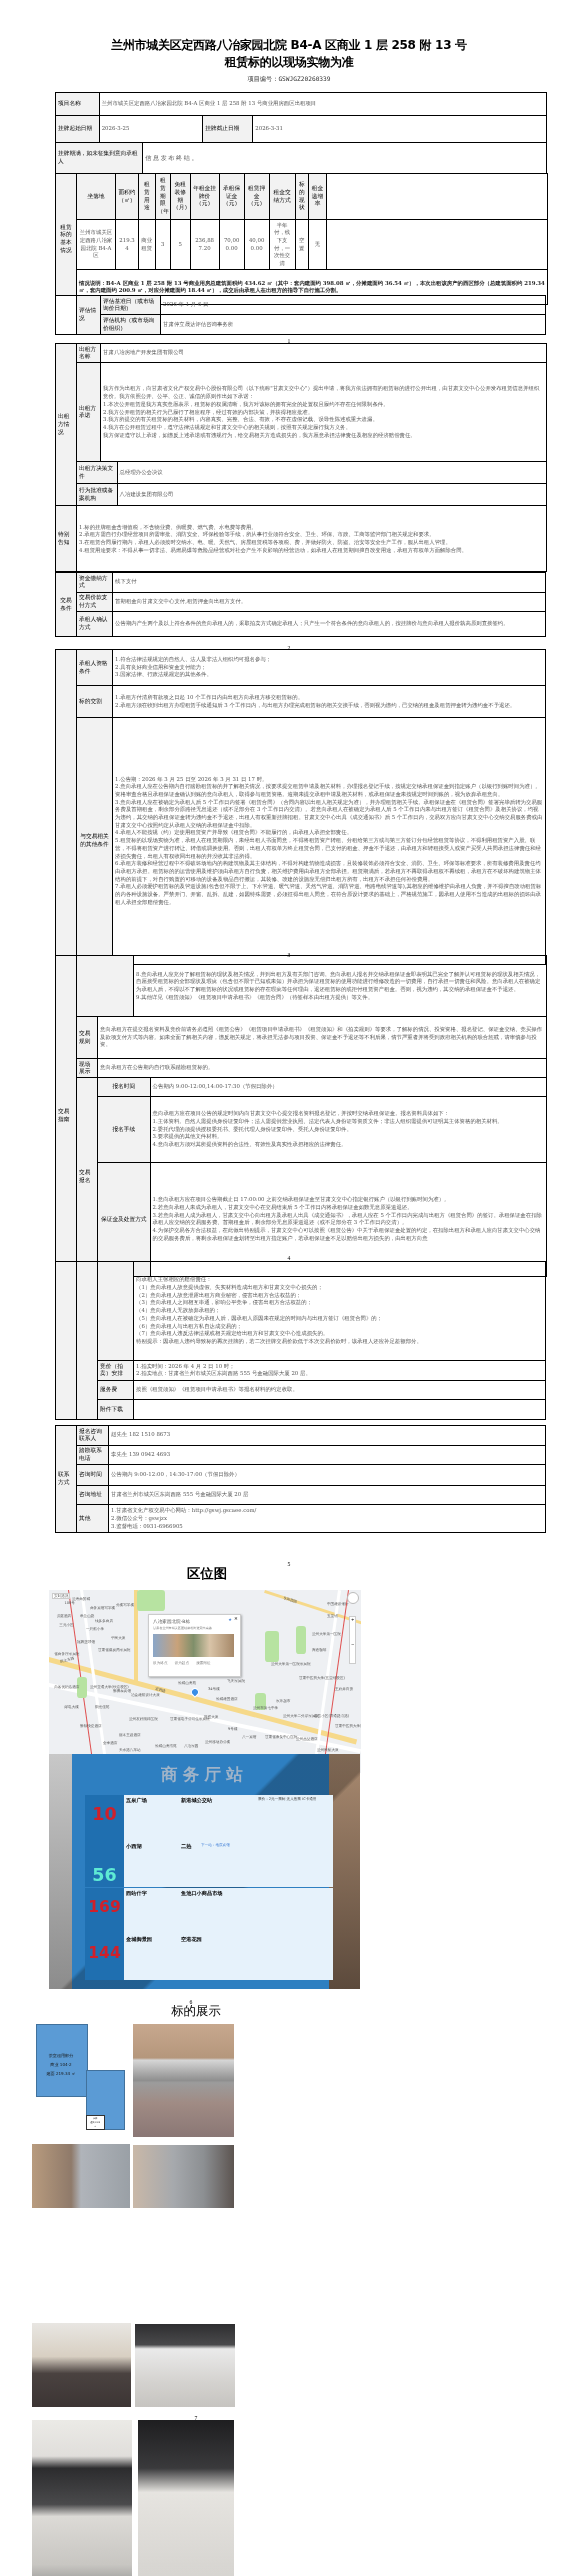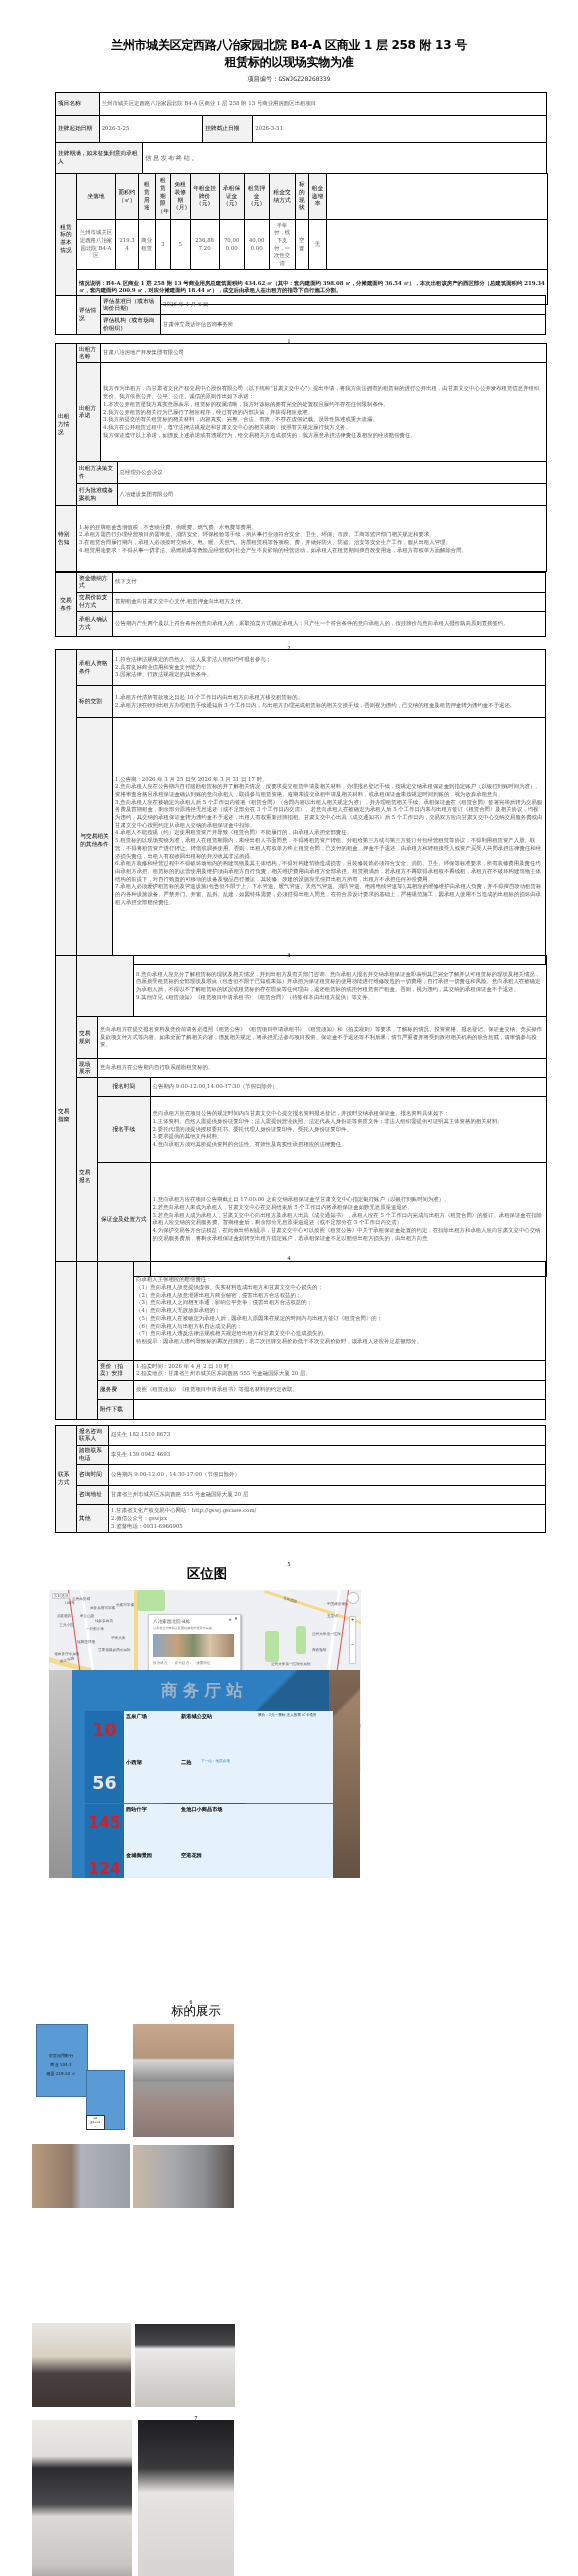--- a/index.html
+++ b/index.html
@@ -460,51 +460,51 @@
       <span>搜索附近</span>
     </div>
   </div>
   <div style="position:absolute;left:142px;top:98px;width:6.2px;height:6.2px;border-radius:50% 50% 50% 0;background:#3a8ee6;transform:rotate(-45deg);border:1px solid #fff"></div>
 
   <div style="position:absolute;right:2.1px;top:2.1px;width:10.3px;height:10.3px;border-radius:50%;border:0.5px solid #bbb;background:#fff"></div>
   <div style="position:absolute;right:4.6px;top:26px;width:5.2px;height:46px;background:#fff;border:0.5px solid #ccc;font-size:4.1px;text-align:center">+<br><br><br><br><br>−</div>
   <div style="position:absolute;left:247px;top:168px;font-size:5.2px;color:rgba(120,120,120,0.6)">激活 Windows</div>
 </div>
 
-<div class="photo busboard" style="left:49px;top:1670px;width:311px;height:208px;">
+<div class="photo busboard" style="left:49px;top:1754px;width:311px;height:235px;">
   <div style="position:absolute;left:0;top:0;width:23px;height:235px;background:linear-gradient(#c8c8c8,#8c8c8c)"></div>
   <div style="position:absolute;right:0;top:0;width:31px;height:235px;background:linear-gradient(#a98a70,#5c4a3c)"></div>
   <div style="position:absolute;left:0;top:0;width:311px;height:235px;background:linear-gradient(135deg,rgba(0,0,0,0) 45%,rgba(0,0,0,0.25) 46%,rgba(0,0,0,0.25) 60%,rgba(0,0,0,0) 61%)"></div>
   <div style="position:absolute;left:0;top:10.3px;width:311px;text-align:center;font-size:16.5px;font-weight:bold;color:#9fb3c8;letter-spacing:5.2px">商务厅站</div>
   <div style="position:absolute;left:36px;top:41px;width:247px;height:185px;">
     <div style="position:absolute;left:0;top:0;width:39px;height:46px;background:#1f6fb0">
         <div style="color:#d0202a;font-size:17.5px;font-weight:bold;text-align:center;margin-top:9.3px">10</div>
       </div>
     <div style="position:absolute;left:39px;top:0;width:209px;height:46px;background:#e6f2fb">
         <div style="font-size:5.2px;font-weight:bold;padding:2.1px">五泉广场</div>
         <div style="position:absolute;left:57px;top:2.1px;font-size:5.2px;font-weight:bold">新港城公交站</div>
         <div style="position:absolute;left:134px;top:2.1px;font-size:3.6px;color:#444">票价：2元一票制  无人售票  IC卡通用</div>
       </div>
     <div style="position:absolute;left:0;top:46px;width:39px;height:46px;background:#1f6fb0">
-        <div style="color:#e5e5e5;font-size:17.5px;font-weight:bold;text-align:center;margin-top:16px">56</div>
+        <div style="color:#5eead4;font-size:17.5px;font-weight:bold;text-align:center;margin-top:24px">56</div>
       </div>
     <div style="position:absolute;left:39px;top:46px;width:209px;height:46px;background:#e6f2fb">
         <div style="font-size:5.2px;font-weight:bold;padding:2.1px">小西湖</div>
         <div style="position:absolute;left:57px;top:2.1px;font-size:5.2px;font-weight:bold">二热</div>
         <div style="position:absolute;left:77px;top:2.1px;font-size:3.6px;color:#3a7bd5">下一站：地质宾馆</div>
       </div>
     <div style="position:absolute;left:0;top:93px;width:39px;height:46px;background:#1f6fb0">
-        <div style="color:#d0202a;font-size:15.5px;font-weight:bold;text-align:center;margin-top:10.3px">145</div>
+        <div style="color:#d0202a;font-size:15.5px;font-weight:bold;text-align:center;margin-top:10.3px">169</div>
       </div>
     <div style="position:absolute;left:39px;top:93px;width:209px;height:46px;background:#e6f2fb">
         <div style="font-size:5.2px;font-weight:bold;padding:2.1px">西站什字</div>
         <div style="position:absolute;left:57px;top:2.1px;font-size:5.2px;font-weight:bold">鱼池口小商品市场</div>
       </div>
     <div style="position:absolute;left:0;top:139px;width:39px;height:46px;background:#1f6fb0">
-        <div style="color:#d0202a;font-size:15.5px;font-weight:bold;text-align:center;margin-top:10.3px">124</div>
+        <div style="color:#d0202a;font-size:15.5px;font-weight:bold;text-align:center;margin-top:10.3px">144</div>
       </div>
     <div style="position:absolute;left:39px;top:139px;width:209px;height:46px;background:#e6f2fb">
         <div style="font-size:5.2px;font-weight:bold;padding:2.1px">金城御景园</div>
         <div style="position:absolute;left:57px;top:2.1px;font-size:5.2px;font-weight:bold">空港花园</div>
       </div>
   </div>
 </div>
 
 <div class="abs pageno" style="top:1999px;left:-98px;">6</div>
 

